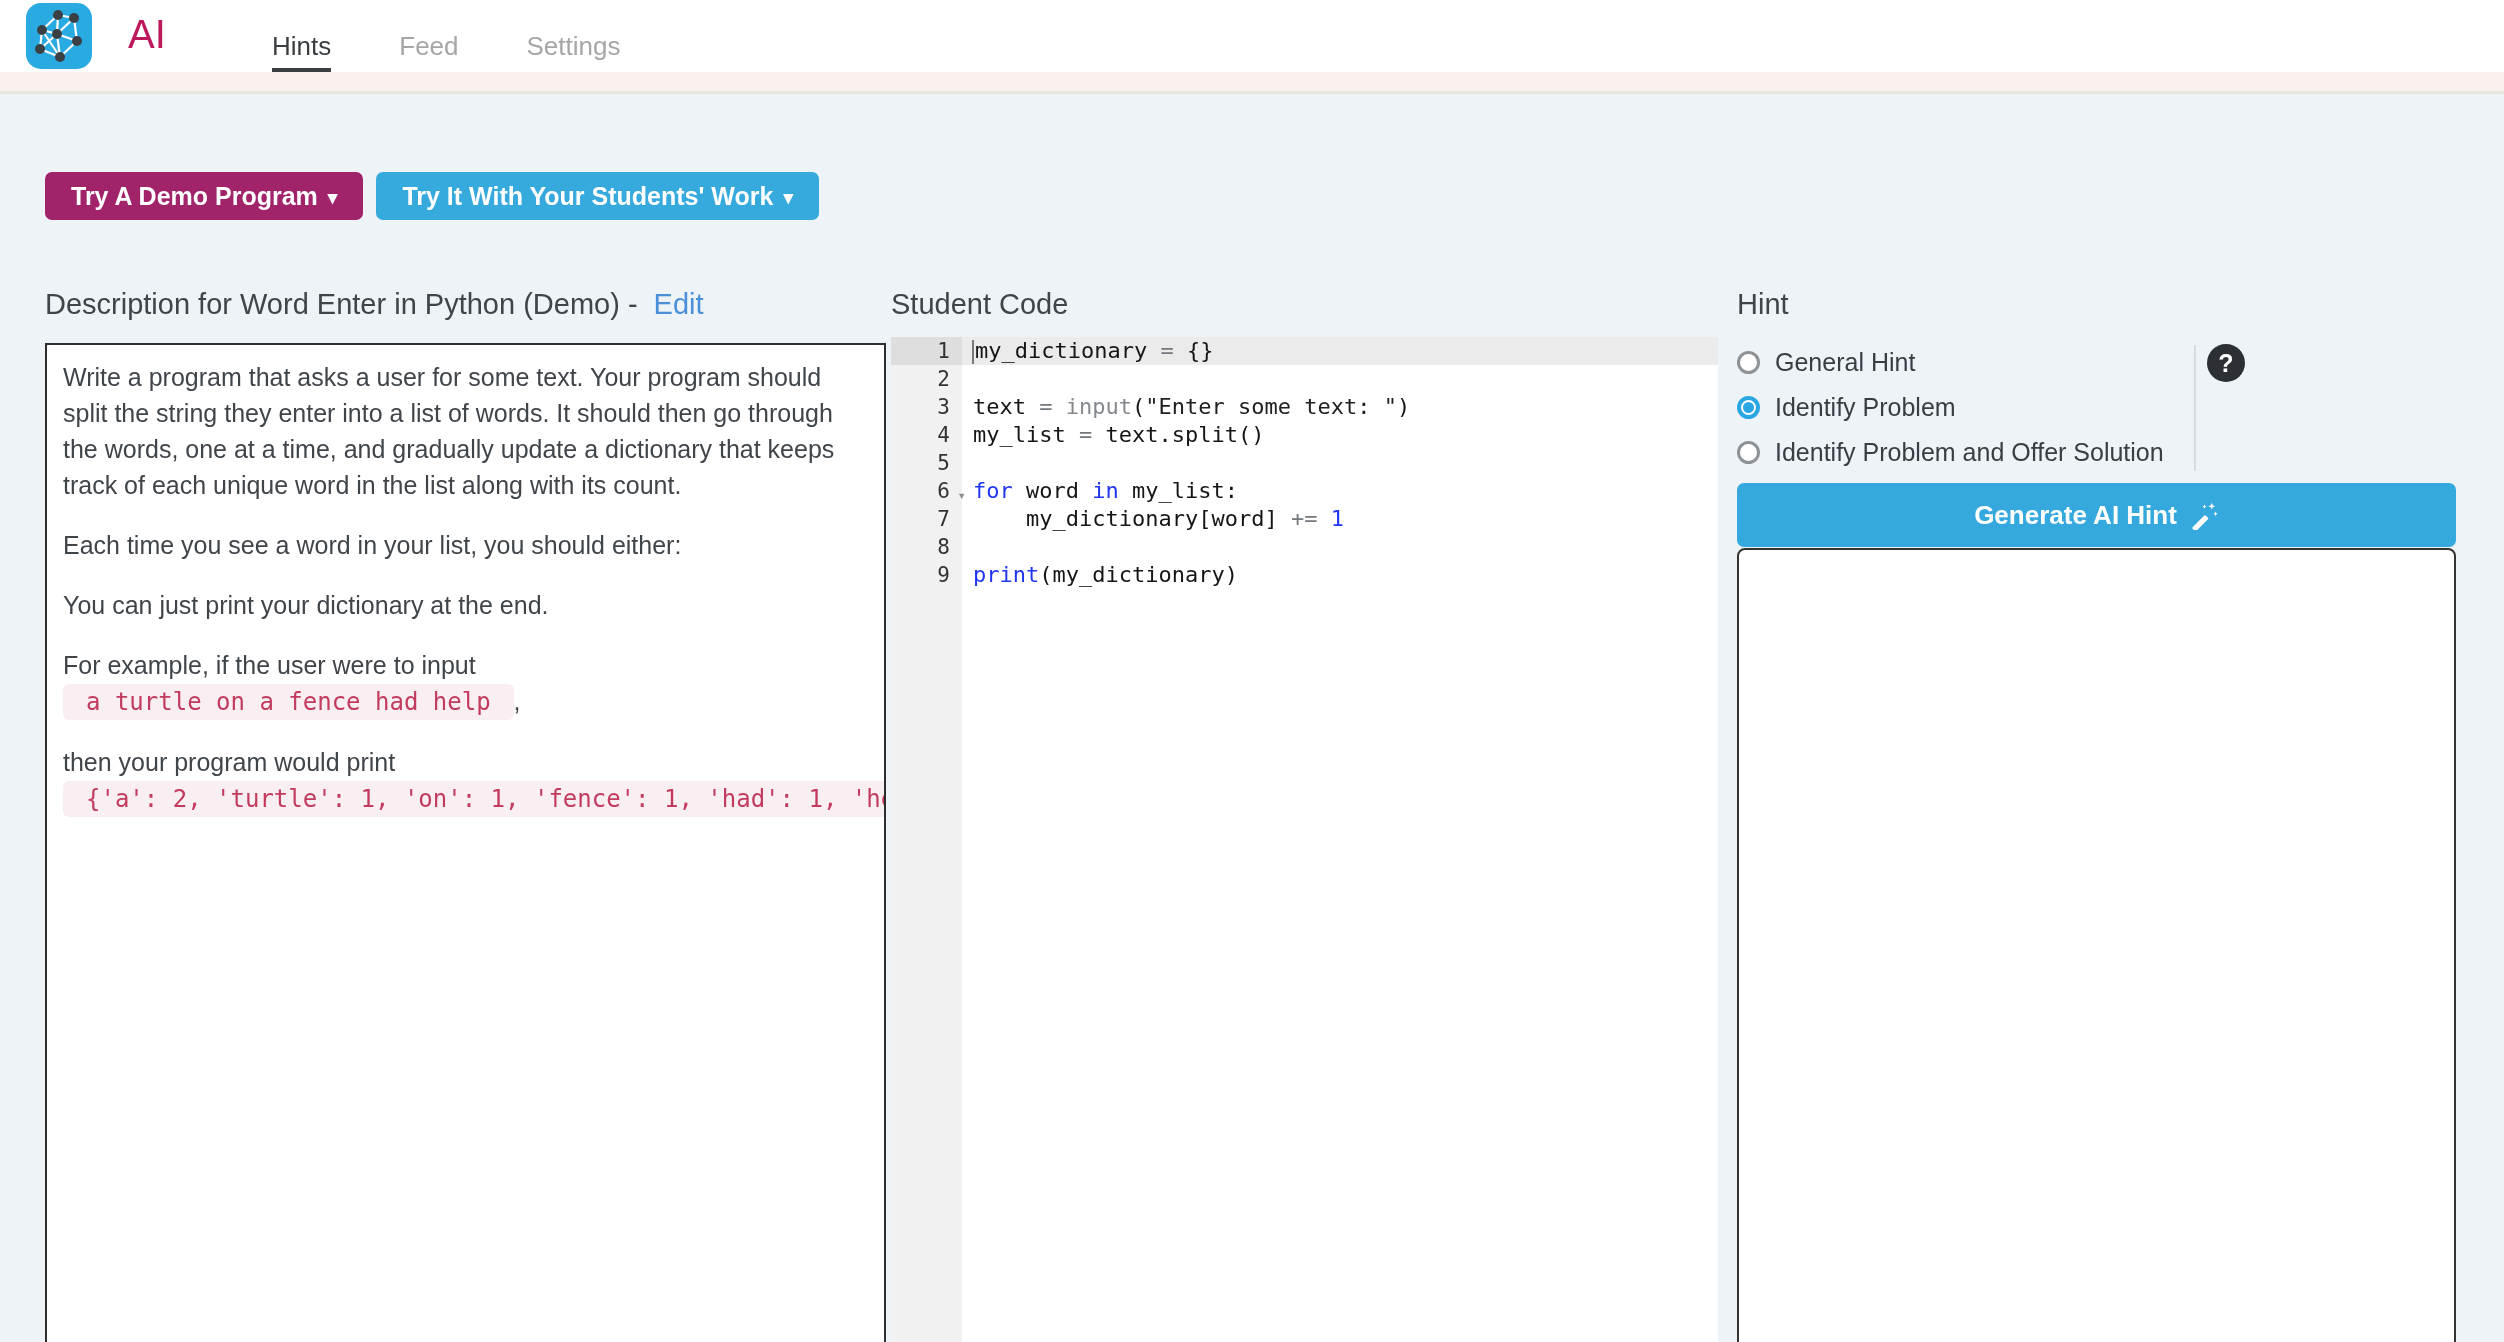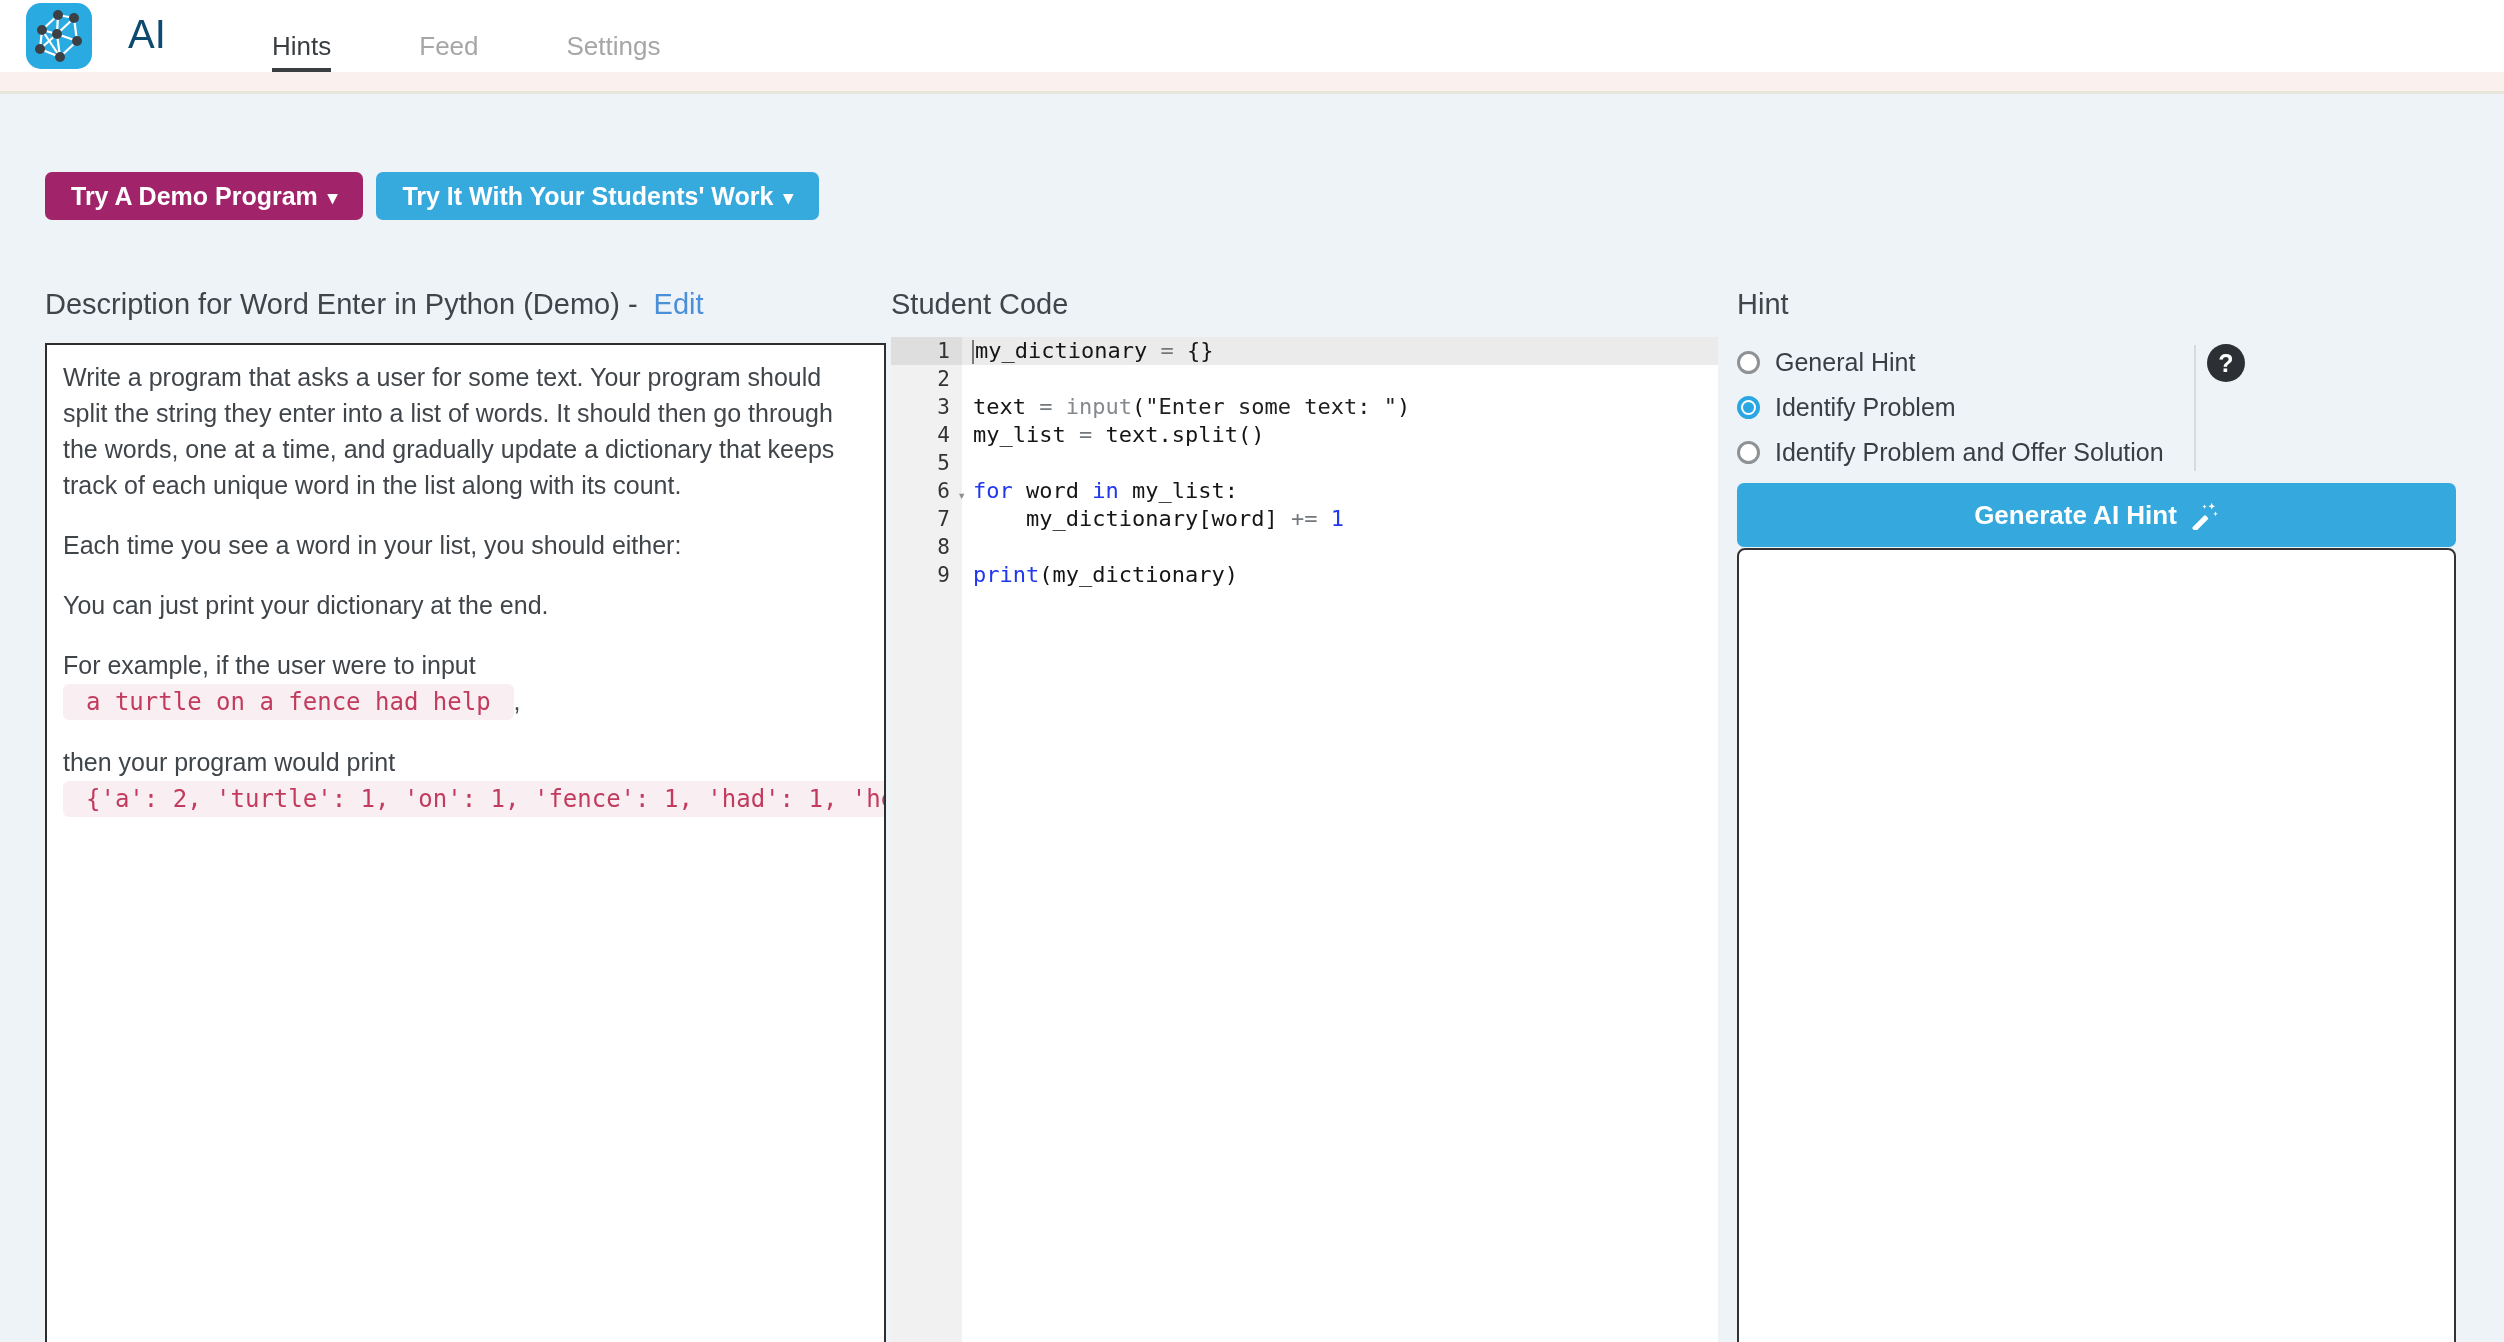--- a/index.html
+++ b/index.html
@@ -2,22 +2,22 @@
 <html><head>
 <meta charset="utf-8">
 <style>
   html,body{margin:0;padding:0;}
   body{font-family:"Liberation Sans",sans-serif;}
   #page{position:relative;width:2504px;height:1342px;background:#eef3f8;overflow:hidden;}
 
   
   .nav{position:absolute;left:0;top:0;width:2504px;height:72px;background:#ffffff;}
   .logo{position:absolute;left:26px;top:3px;width:66px;height:66px;cursor:pointer;}
-  .brand{position:absolute;left:128px;top:12px;font-size:40px;color:#0c4a6e;}
-  .tabs{position:absolute;left:272px;top:0;height:92px;display:flex;align-items:center;gap:88px;text-align:center;}
+  .brand{position:absolute;left:128px;top:12px;font-size:40px;color:#be185d;}
+  .tabs{position:absolute;left:272px;top:0;height:92px;display:flex;align-items:center;gap:68px;text-align:center;}
   .tab{font-size:26px;color:#a6a6a6;cursor:pointer;}
   .tab.active{color:#3a3e41;}
   .tab.active .tab-label{border-bottom:4px solid #3a3e41;padding-bottom:7px;}
   .pink-strip{position:absolute;left:0;top:72px;width:2504px;height:19px;background:#faf1ef;border-bottom:3px solid #e7e6dd;}
 
   
   .toolbar{position:absolute;left:45px;top:172px;display:flex;gap:13px;}
   .btn{height:48px;border:none;border-radius:7px;color:#fff;font-weight:bold;font-size:25px;
        display:flex;align-items:center;padding:0 26px;gap:10px;cursor:pointer;font-family:"Liberation Sans",sans-serif;}
   .btn .chev{font-size:19px;line-height:1;position:relative;top:1px;}

